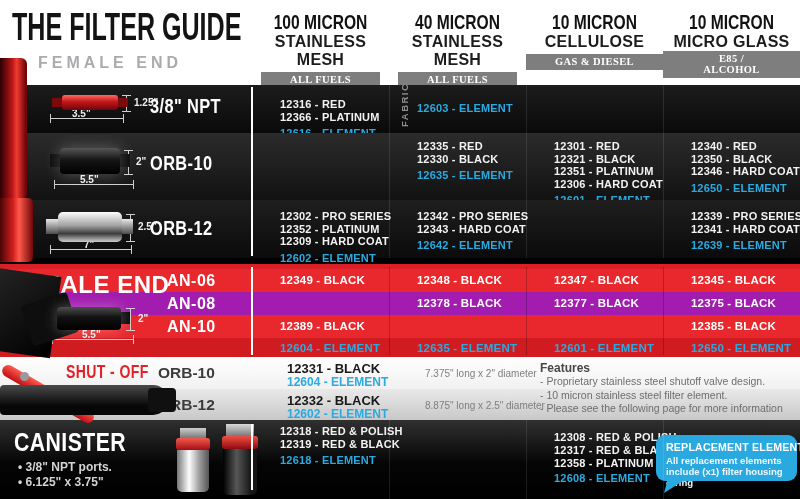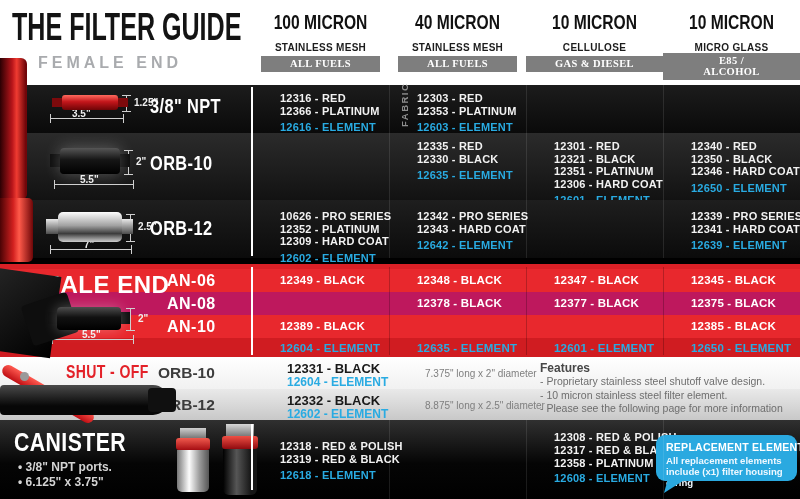--- a/index.html
+++ b/index.html
@@ -8,48 +8,48 @@
   .abs{position:absolute;}
   
   .header{position:absolute;left:0;top:0;width:800px;height:85px;background:#fff;}
   .title{position:absolute;left:12px;top:6px;font-size:38px;font-weight:900;color:#131313;
          letter-spacing:0;transform:scaleX(.66);transform-origin:left top;white-space:nowrap;}
   .female-end{position:absolute;left:38px;top:54px;font-size:16px;font-weight:800;
          color:#a9abae;letter-spacing:4px;white-space:nowrap;}
   .colhead{position:absolute;top:12px;width:137px;text-align:center;}
   .ch0{left:252px}.ch1{left:389px}.ch2{left:526px}.ch3{left:663px}
   .ch-name{font-size:20px;font-weight:900;color:#111;transform:scaleX(.78);transform-origin:center;white-space:nowrap;line-height:20px;}
-  .ch-sub{font-size:10px;font-weight:800;color:#1c1c1c;letter-spacing:.3px;margin-top:10px;}
+  .ch-sub{font-size:16px;font-weight:800;color:#1c1c1c;letter-spacing:.3px;margin-top:1px;}
   .ch-badge{display:inline-block;margin-top:0;background:#7e7e7e;color:#fff;font-size:10.5px;
          font-weight:800;letter-spacing:.4px;padding:2px 29px 3px;font-family:Liberation Serif, serif;}
   
   .row{position:absolute;left:0;width:800px;}
   .cell{position:absolute;width:137px;padding-left:28px;box-sizing:border-box;white-space:nowrap;}
   .c0{left:252px}.c1{left:389px}.c2{left:526px}.c3{left:663px}
   .parts div{font-size:11px;font-weight:800;color:#f2f2f2;line-height:12.5px;letter-spacing:.2px;}
   .elements div{font-size:11px;font-weight:800;color:#29abe2;line-height:12.5px;letter-spacing:.2px;}
   .elements{margin-top:4px;}
   .row-label{position:absolute;left:150px;font-size:21px;font-weight:900;color:#fff;
          transform:scaleX(.78);transform-origin:left top;white-space:nowrap;letter-spacing:.5px;}
   .dim{position:absolute;font-size:10px;font-weight:800;color:#efefef;white-space:nowrap;}
   .ruler-h{position:absolute;height:9px;border-left:1px solid #cfcfcf;border-right:1px solid #cfcfcf;
          background:linear-gradient(#cfcfcf,#cfcfcf) center/100% 1px no-repeat;}
   .ruler-v{position:absolute;width:9px;border-top:1px solid #cfcfcf;border-bottom:1px solid #cfcfcf;
          background:linear-gradient(#cfcfcf,#cfcfcf) center/1px 100% no-repeat;}
   
   .row-npt{top:85px;height:48px;background:linear-gradient(180deg,#1c1c1c,#0a0a0a);}
   .row-orb10{top:133px;height:67px;background:linear-gradient(180deg,#2b2b2b,#121212);}
   .row-orb12{top:200px;height:58px;background:linear-gradient(180deg,#1e1e1e,#0b0b0b);}
-  .row-npt .cell{top:7px}.row-orb10 .cell{top:7px}.row-orb12 .cell{top:10px}
+  .row-npt .cell{top:13px}.row-orb10 .cell{top:7px}.row-orb12 .cell{top:10px}
   .fabric{position:absolute;left:399px;top:127px;font-size:9.5px;font-weight:800;color:#8e8e8e;
          letter-spacing:1.5px;transform:rotate(-90deg);transform-origin:left top;}
   
   .male{position:absolute;left:0;top:264px;width:800px;height:100px;background:#da2026;}
   .stripe{position:absolute;left:0;width:800px;height:23px;}
-  .s1{top:5px;background:#e8282d}.s2{top:28px;background:#be185d}
+  .s1{top:5px;background:#e8282d}.s2{top:28px;background:#a21caf}
   .s3{top:51px;background:#e8282d}.s4{top:74px;height:21px;background:#d01c21}
   .an-label{position:absolute;left:167px;top:0;font-size:16px;font-weight:900;color:#fff;
          line-height:23px;letter-spacing:.5px;}
   .mcell{position:absolute;width:137px;padding-left:28px;box-sizing:border-box;font-size:11.5px;
          font-weight:800;color:#fff;line-height:23px;letter-spacing:.2px;white-space:nowrap;}
   .mcell.elem{color:#bfe9fb;color:#29abe2;line-height:21px;}
   .male-title{position:absolute;left:40px;top:7px;font-size:24px;font-weight:900;color:#fff;letter-spacing:.5px;white-space:nowrap;}
   
   .shutoff{position:absolute;left:0;top:357px;width:800px;height:63px;}
   .sr1{position:absolute;left:0;top:0;width:800px;height:32px;background:linear-gradient(180deg,#ffffff,#f1f1f1);}
@@ -63,21 +63,21 @@
   .features{position:absolute;left:540px;top:4px;}
   .f-title{font-size:12px;font-weight:900;color:#474747;}
   .f-items div{font-size:10.5px;font-weight:500;color:#6e6e6e;line-height:13.5px;}
   
   .canister{position:absolute;left:0;top:420px;width:800px;height:79px;
          background:linear-gradient(180deg,#303030,#050505 55%,#000);}
   .can-title{position:absolute;left:14px;top:8px;font-size:25px;font-weight:900;color:#fff;
          transform:scaleX(.85);transform-origin:left top;letter-spacing:.5px;white-space:nowrap;}
   .can-bullets div{font-size:12px;font-weight:600;color:#d4d4d4;line-height:15px;}
   .can-bullets{position:absolute;left:18px;top:40px;white-space:nowrap;}
-  .can-cell{top:20px;}
+  .can-cell{top:5px;}
   .can-cell3{top:11px;}
   .can-cell3 .parts div{line-height:13px}
   .can-cell3 .elements{margin-top:2px}
   .repl-box{position:absolute;left:656px;top:15px;width:141px;height:46px;background:#2aa9e0;
          border-radius:9px;padding:6px 0 0 10px;box-sizing:border-box;}
   .repl-title{font-size:10.6px;font-weight:900;color:#fff;letter-spacing:.2px;white-space:nowrap;}
   .repl-body{font-size:9.6px;font-weight:600;color:#eef8ff;line-height:11px;margin-top:2px;width:128px;}
   .repl-tail{position:absolute;left:664px;top:59px;width:22px;height:14px;background:#2aa9e0;
          clip-path:polygon(0 100%,18% 0,100% 0);}
   
@@ -162,24 +162,20 @@
     <div class="cell c0">
       <div class="parts">
           <div>12316 - RED</div>
           <div>12366 - PLATINUM</div>
         </div>
       <div class="elements">
           <div>12616 - ELEMENT</div>
         </div>
     </div>
     <div class="cell c1">
-      <div class="parts">
-          <div>12303 - RED</div>
-          <div>12353 - PLATINUM</div>
-        </div>
       <div class="elements">
           <div>12603 - ELEMENT</div>
         </div>
     </div>
   </div>
   <div class="fabric">FABRIC</div>
 
   <div class="row row-orb10">
     <div class="row-label" style="top:18px">ORB-10</div>
     <div class="cell c1">
@@ -211,21 +207,21 @@
       <div class="elements">
           <div>12650 - ELEMENT</div>
         </div>
     </div>
   </div>
 
   <div class="row row-orb12">
     <div class="row-label" style="top:16px">ORB-12</div>
     <div class="cell c0">
       <div class="parts">
-          <div>10626 - PRO SERIES</div>
+          <div>12302 - PRO SERIES</div>
           <div>12352 - PLATINUM</div>
           <div>12309 - HARD COAT</div>
         </div>
       <div class="elements">
           <div>12602 - ELEMENT</div>
         </div>
     </div>
     <div class="cell c1">
       <div class="parts">
           <div>12342 - PRO SERIES</div>

